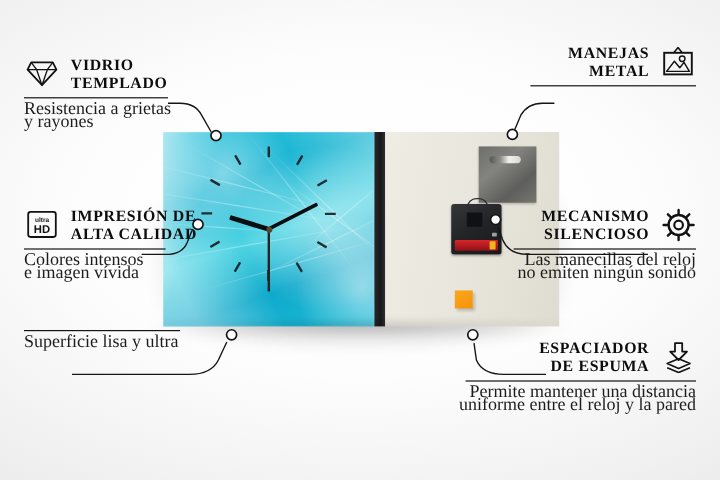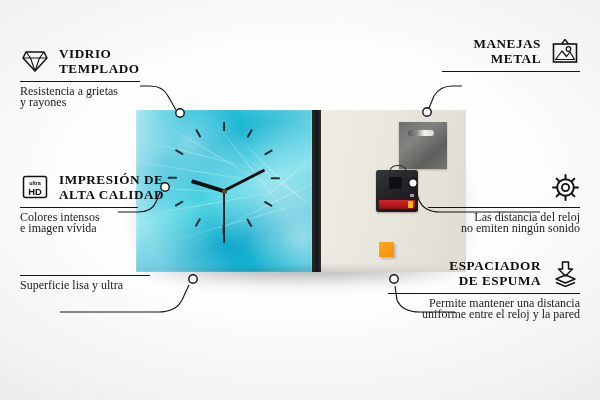--- a/index.html
+++ b/index.html
@@ -80,21 +80,21 @@
   }
 
   .feat-rule {
     height: 0;
     border-top: 1.15px solid #151515;
     margin: 3px 0 3.5px 0;
   }
 
   .feat-desc {
     font-family: "Liberation Serif", serif;
-    font-size: 12px;
+    font-size: 15px;
     line-height: 11.6px;
     color: #1c1c1c;
     white-space: pre-line;
   }
 
   
   #product {
     position: absolute;
     left: 136px;
     top: 110px;
@@ -403,37 +403,39 @@
           <path d="M5.5 21.5 L12 13 L16.5 18.5 L20 14 L24.5 21.5 Z" fill="none" stroke="#121212" stroke-width="1.2" stroke-linejoin="round"></path>
           <circle cx="18.5" cy="11" r="2.3" fill="none" stroke="#121212" stroke-width="1.2"></circle>
         </svg>
       </span>
     </div>
     <div class="feat-rule" style="width:138px; margin-left:auto;"></div>
   </div>
 
   <div class="feature right" style="top:170px;">
     <div class="feat-head">
+      <span class="feat-title">MECANISMO
+SILENCIOSO</span>
       <span class="feat-icon">
         <svg width="29" height="29" viewBox="0 0 29 29">
           <g fill="none" stroke="#121212" stroke-width="2" stroke-linecap="round">
             <path d="M14.5 2 L14.5 5.6 M14.5 23.4 L14.5 27 M2 14.5 L5.6 14.5 M23.4 14.5 L27 14.5
                      M5.6 5.6 L8.2 8.2 M20.8 20.8 L23.4 23.4 M23.4 5.6 L20.8 8.2 M8.2 20.8 L5.6 23.4"></path>
           </g>
           <circle cx="14.5" cy="14.5" r="8.3" fill="none" stroke="#121212" stroke-width="2"></circle>
           <circle cx="14.5" cy="14.5" r="3.6" fill="none" stroke="#121212" stroke-width="1.8"></circle>
         </svg>
       </span>
     </div>
     <div class="feat-rule" style="width:152px; margin-left:auto;"></div>
-    <div class="feat-desc">Las distancia del reloj
+    <div class="feat-desc">Las manecillas del reloj
 no emiten ningún sonido</div>
   </div>
 
-  <div class="feature right" style="top:256px;">
+  <div class="feature right" style="top:280px;">
     <div class="feat-head">
       <span class="feat-title">ESPACIADOR
 DE ESPUMA</span>
       <span class="feat-icon">
         <svg width="29" height="27" viewBox="0 0 29 27">
           <path d="M11.5 2 H17.5 V9 H21.5 L14.5 16 L7.5 9 H11.5 Z" fill="none" stroke="#121212" stroke-width="1.5" stroke-linejoin="round"></path>
           <path d="M5 19 L14.5 15 L24 19 L14.5 23 Z" fill="none" stroke="#121212" stroke-width="1.4" stroke-linejoin="round"></path>
           <path d="M5 22.5 L14.5 26.5 L24 22.5" fill="none" stroke="#121212" stroke-width="1.4" stroke-linejoin="round"></path>
         </svg>
       </span>

